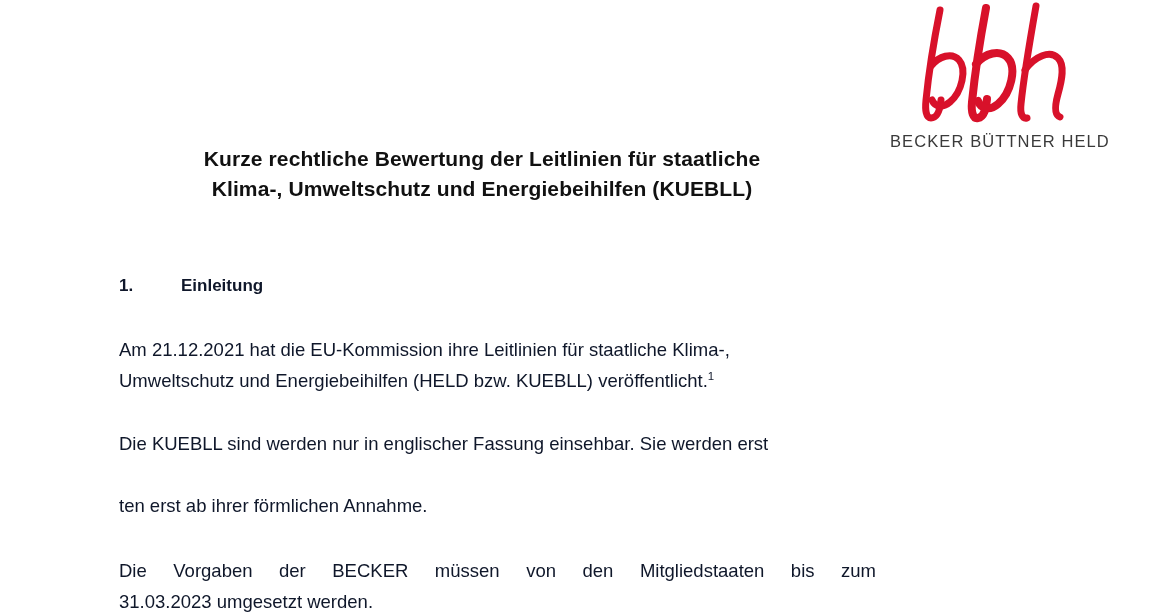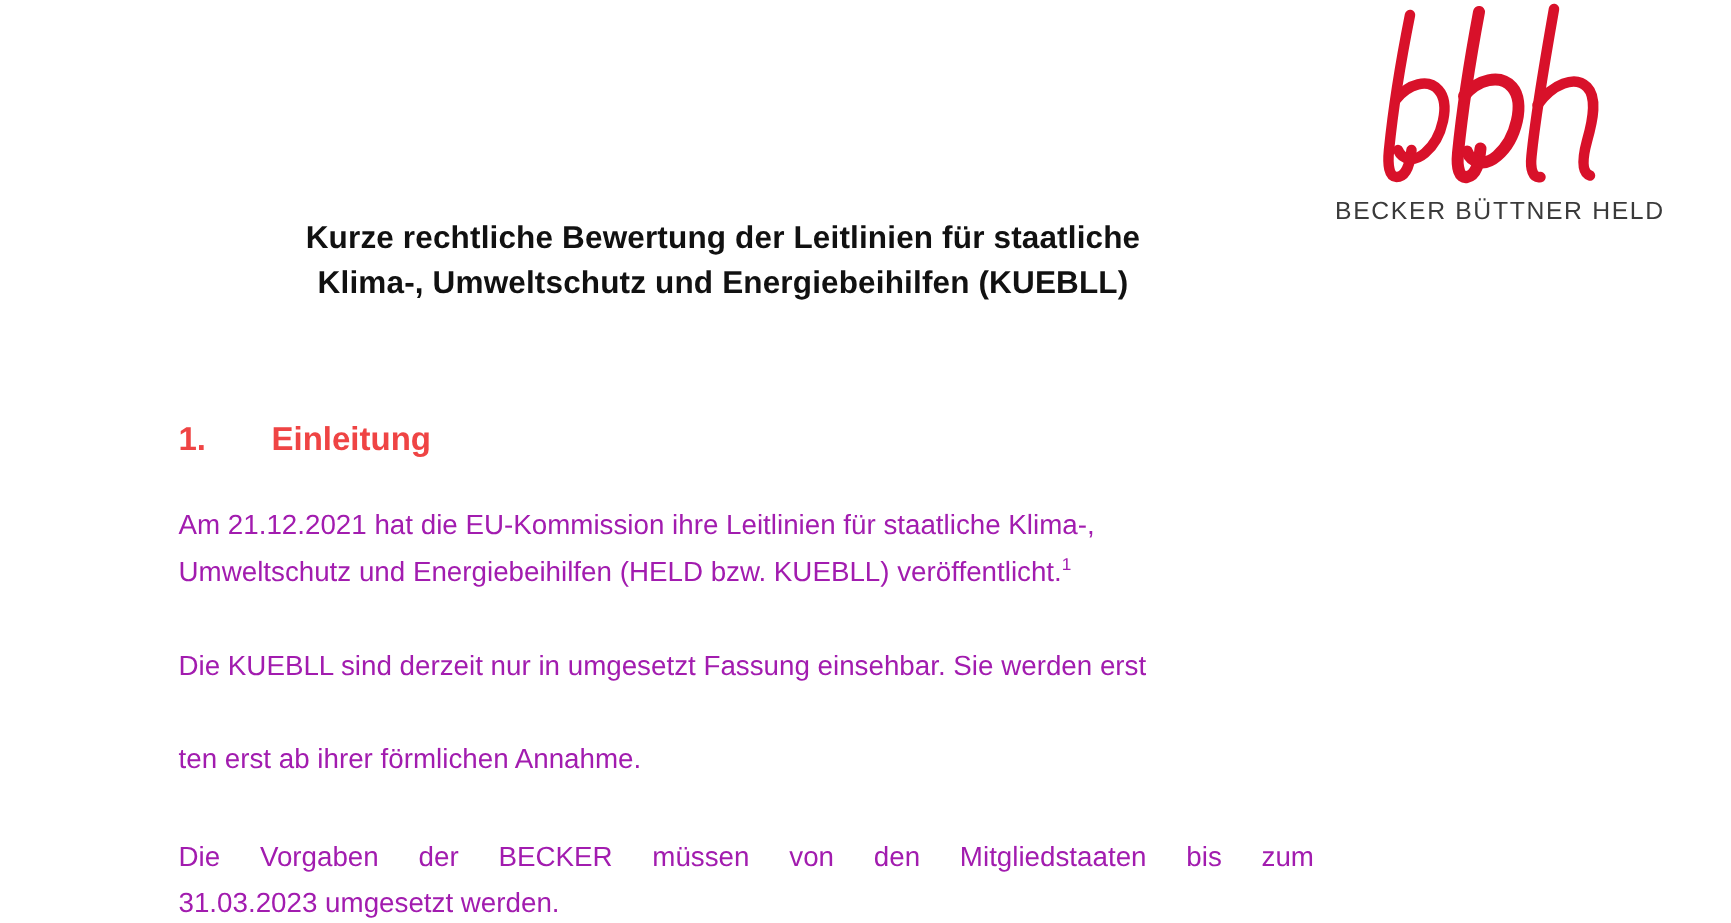--- a/index.html
+++ b/index.html
@@ -57,36 +57,36 @@
     line-height: 1.42;
     letter-spacing: 0.1px;
     color: #111111;
   }
 
   .section-heading {
     position: absolute;
     left: 119px;
     top: 262px;
     width: 756px;
-    font-size: 22px;
+    font-size: 17px;
     font-weight: bold;
-    color: #ef4444;
+    color: #0f172a;
   }
   .section-heading .num {
     display: inline-block;
     width: 62px;
   }
 
   .body-text {
     position: absolute;
     left: 119px;
     width: 757px;
     font-size: 18.5px;
     line-height: 1.69;
-    color: #a21caf;
+    color: #0f172a;
   }
   .p1 { top: 315px; }
   .p2 { top: 409px; text-align: justify; }
   .p3 { top: 536px; text-align: justify; }
 
   sup {
     font-size: 0.62em;
     vertical-align: super;
     line-height: 0;
   }
@@ -121,21 +121,21 @@
   <h2 class="section-heading">
     <span class="num">1.</span><span>Einleitung</span>
   </h2>
 
   <p class="body-text p1">
     <span>Am 21.12.2021 hat die EU-Kommission ihre Leitlinien für staatliche Klima-,</span><br>
     <span>Umweltschutz und Energiebeihilfen (HELD bzw. KUEBLL) veröffentlicht.</span><sup>1</sup>
   </p>
 
   <p class="body-text p2">
-    <span>Die KUEBLL sind derzeit nur in umgesetzt Fassung einsehbar. Sie werden erst</span><br>
+    <span>Die KUEBLL sind werden nur in englischer Fassung einsehbar. Sie werden erst</span><br>
     <br>
     <span>ten erst ab ihrer förmlichen Annahme.</span>
   </p>
 
   <p class="body-text p3">
     <span style="display:inline-block;width:100%;text-align:justify;text-align-last:justify;">Die Vorgaben der BECKER müssen von den Mitgliedstaaten bis zum</span>
     <span>31.03.2023 umgesetzt werden.</span>
   </p>
 
 </div>

